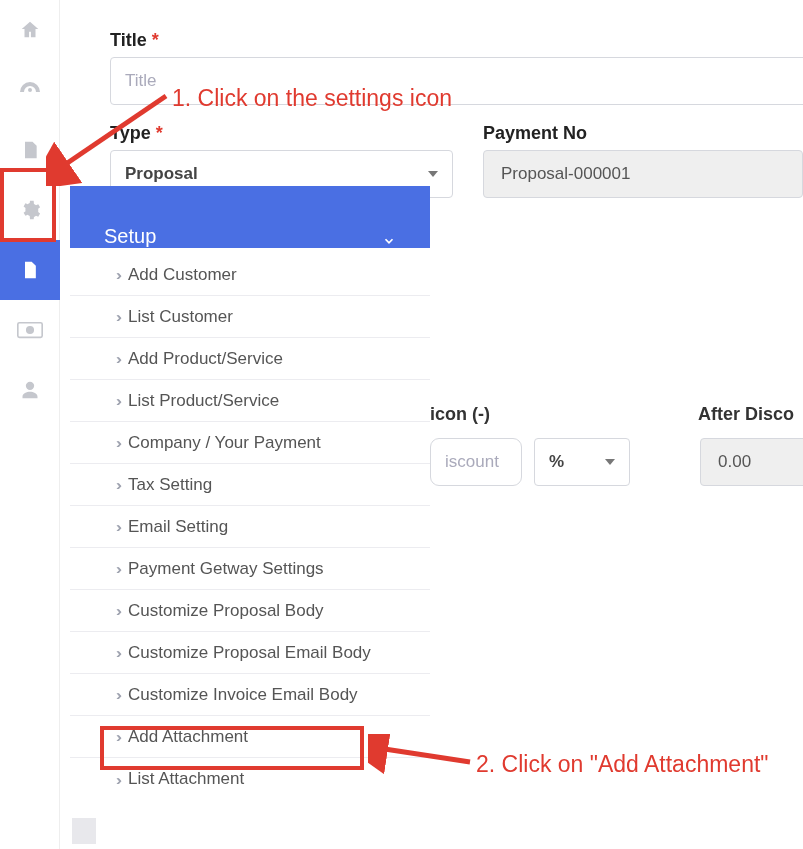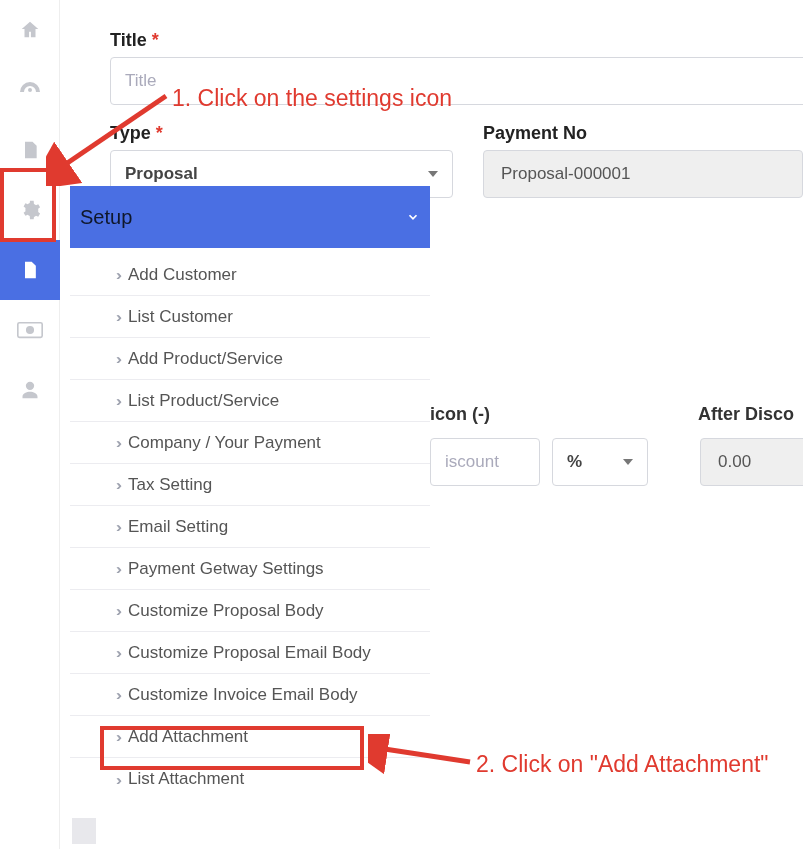--- a/index.html
+++ b/index.html
@@ -88,24 +88,24 @@
     position: absolute;
     left: 70px;
     top: 186px;
     width: 360px;
     background: #fff;
     z-index: 50;
   }
   .flyout-header {
     height: 62px;
     background: #4a6fe3;
-    color: #0f172a;
-    display: flex;
-    align-items: center;
-    padding: 0 10px;
+    color: #ffffff;
+    display: flex;
+    align-items: flex-end;
+    padding: 0 34px;
     font-size: 20px;
     justify-content: space-between;
   }
   .flyout-body {
     padding: 6px 0 4px 0;
   }
   .fly-item {
     display: flex;
     align-items: center;
     gap: 8px;
@@ -134,21 +134,21 @@
   .discount-label.left { left: 430px; }
   .discount-label.right { left: 698px; }
   .discount-inputs {
     position: absolute;
     left: 430px;
     top: 438px;
     display: flex;
     gap: 12px;
   }
   .discount-inputs .select { width: 96px; }
-  .discount-inputs .input { width: 110px; }
+  .discount-inputs .input { width: 92px; border-radius: 9px; }
   .discount-num {
     position: absolute;
     left: 700px; top: 438px; width: 200px;
   }
 
   
   .anno-text {
     position: absolute;
     color: #e03a2f;
     font-size: 23px;

